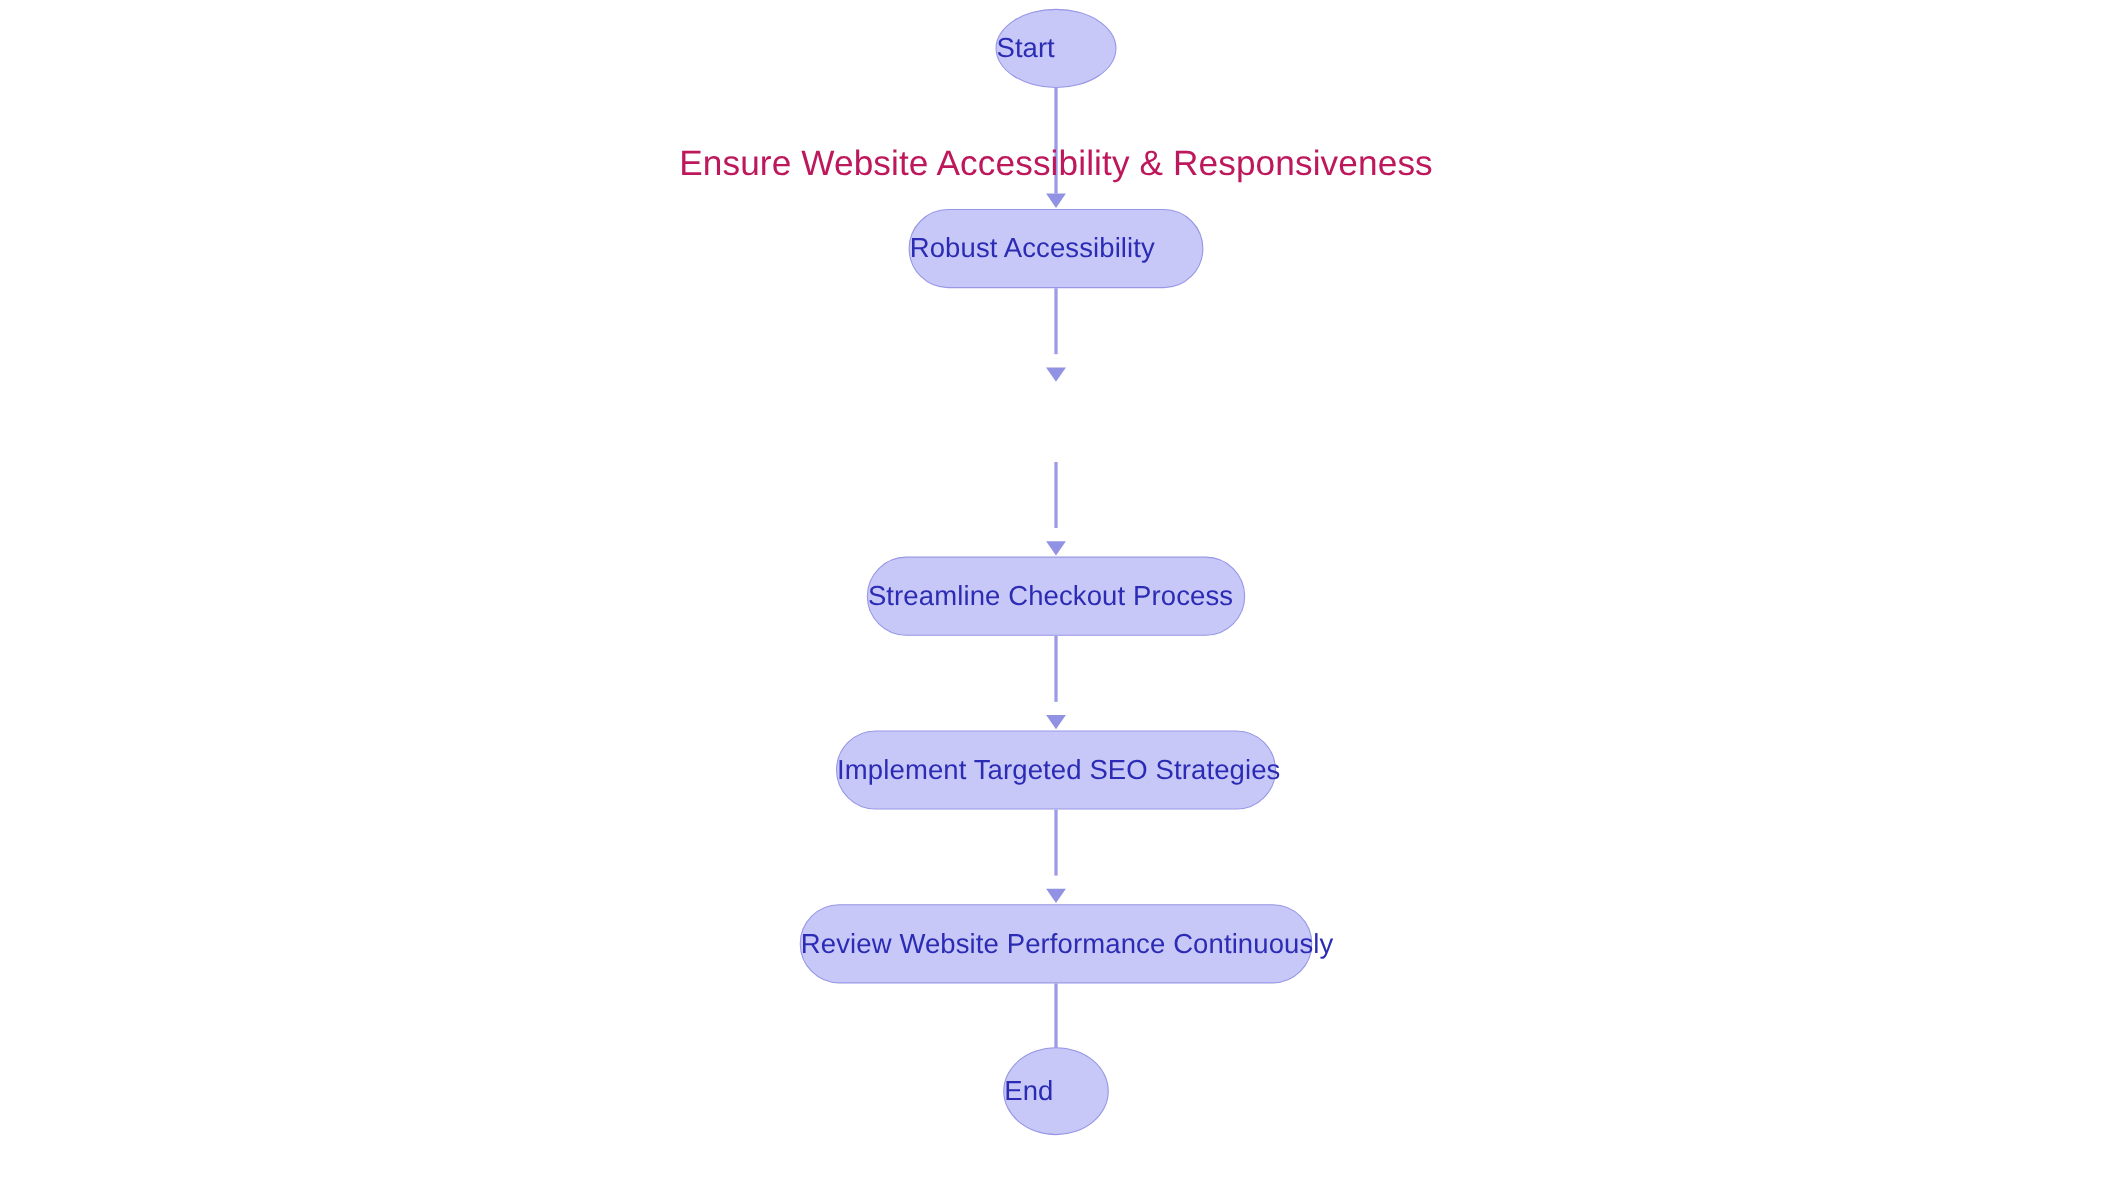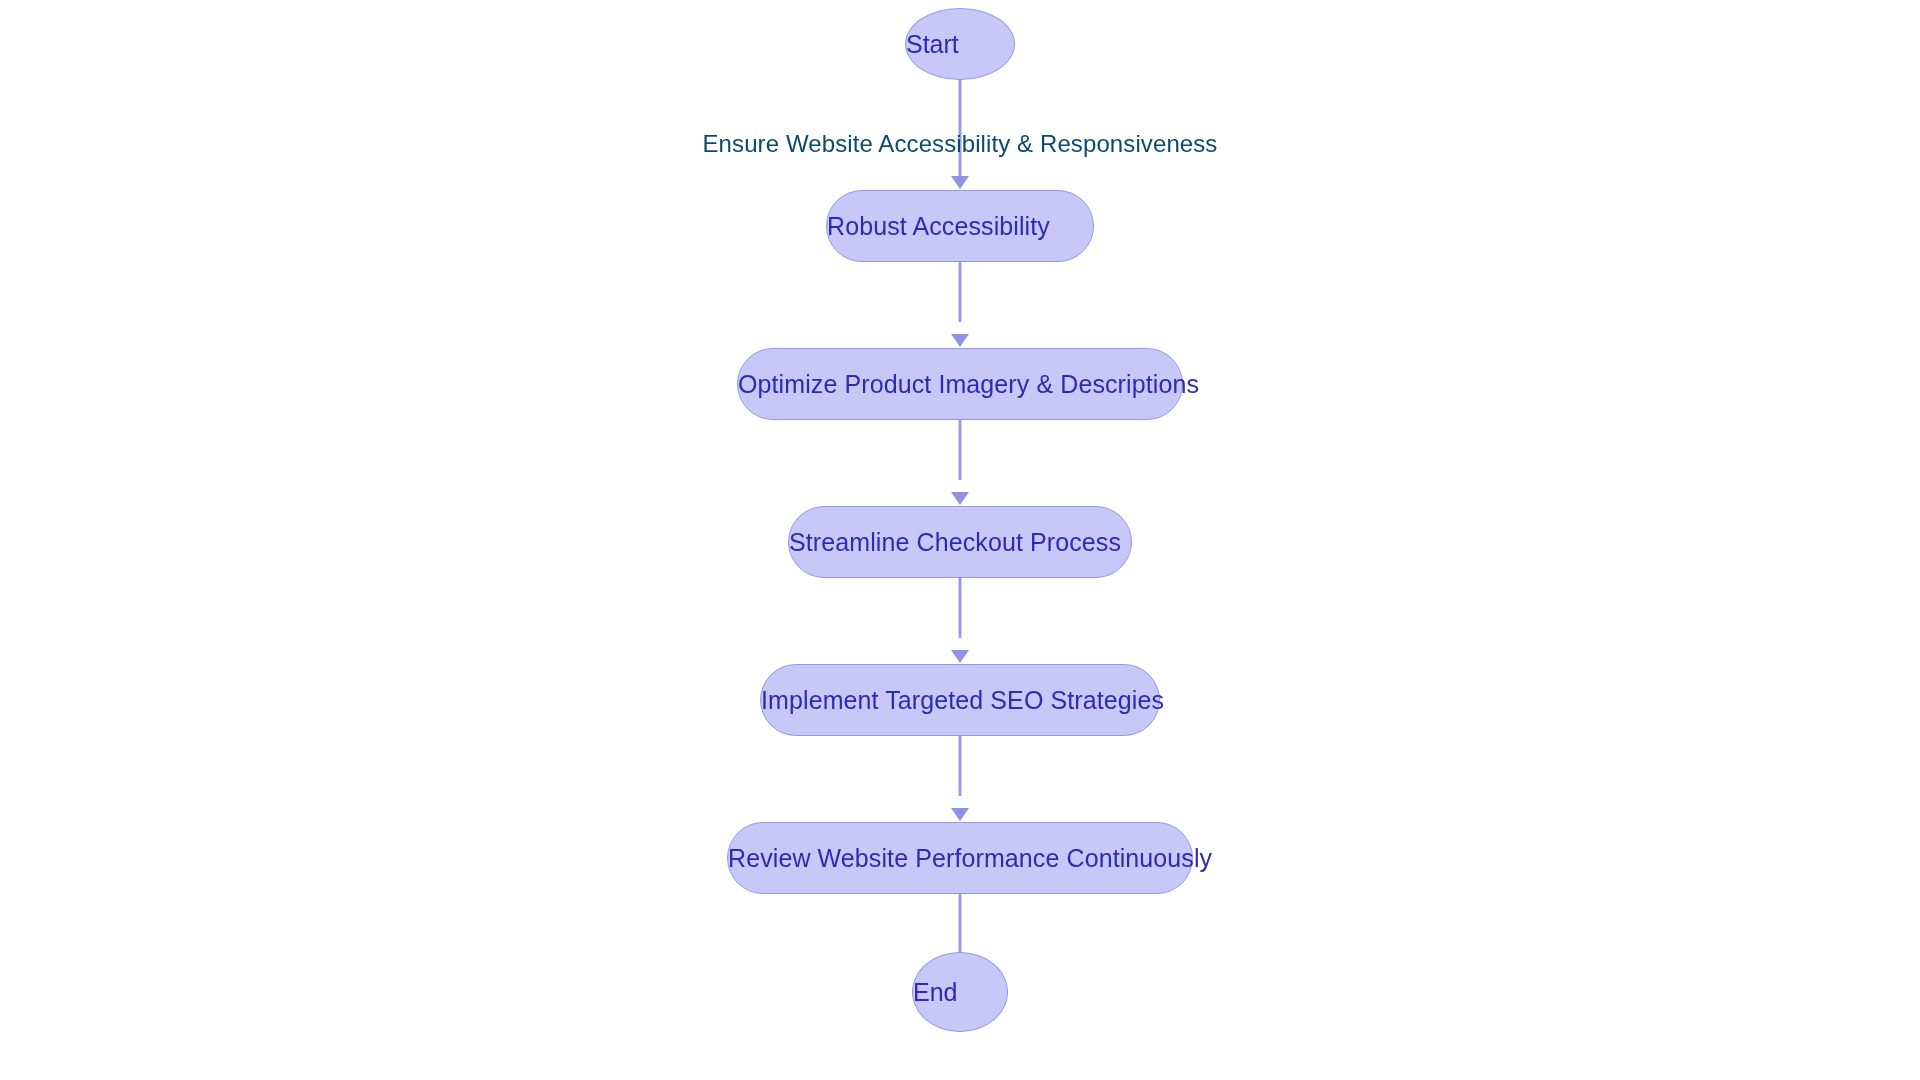--- a/index.html
+++ b/index.html
@@ -68,22 +68,22 @@
   .node-label {
     line-height: 1;
     pointer-events: none;
   }
 
   
   .edge-label {
     position: absolute;
     left: 50%;
     transform: translateX(-50%);
-    font-size: 24px;
-    color: #0c4a6e;
+    font-size: 32px;
+    color: #be185d;
     white-space: nowrap;
     letter-spacing: 0.1px;
   }
 </style>
 </head>
 <body>
 
 <div id="flowchart-canvas">
 
   <div class="connector" style="top:80px; height:96px;"></div>
@@ -106,23 +106,20 @@
   <div class="arrowhead" style="top:974px;"></div>
 
   <div class="node terminal" style="top:8px; width:110px; height:72px;">
     <span class="node-label">Start</span>
   </div>
 
   <div class="node pill" style="top:190px; width:268px;">
     <span class="node-label">Robust Accessibility</span>
   </div>
 
-  <div class="node pill" style="top:348px; width:446px;">
-    <span class="node-label">Optimize Product Imagery &amp; Descriptions</span>
-  </div>
 
   <div class="node pill" style="top:506px; width:344px;">
     <span class="node-label">Streamline Checkout Process</span>
   </div>
 
   <div class="node pill" style="top:664px; width:400px;">
     <span class="node-label">Implement Targeted SEO Strategies</span>
   </div>
 
   <div class="node pill" style="top:822px; width:466px;">

